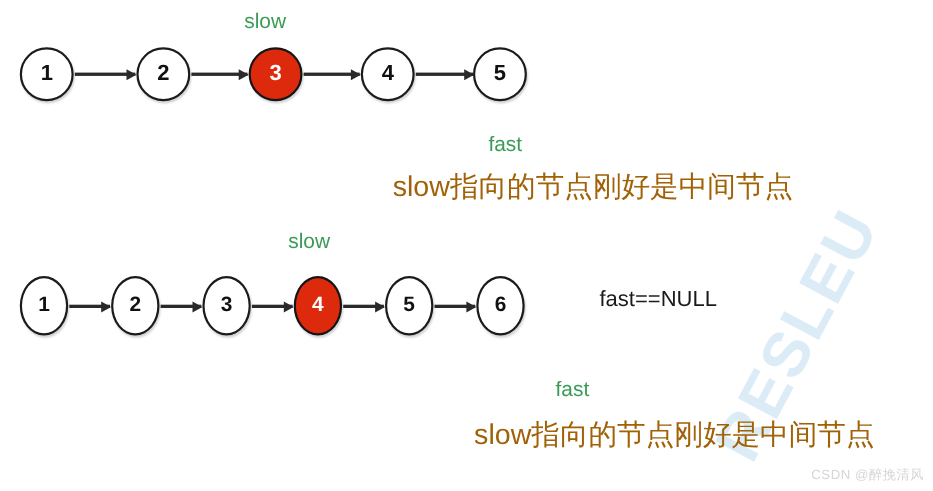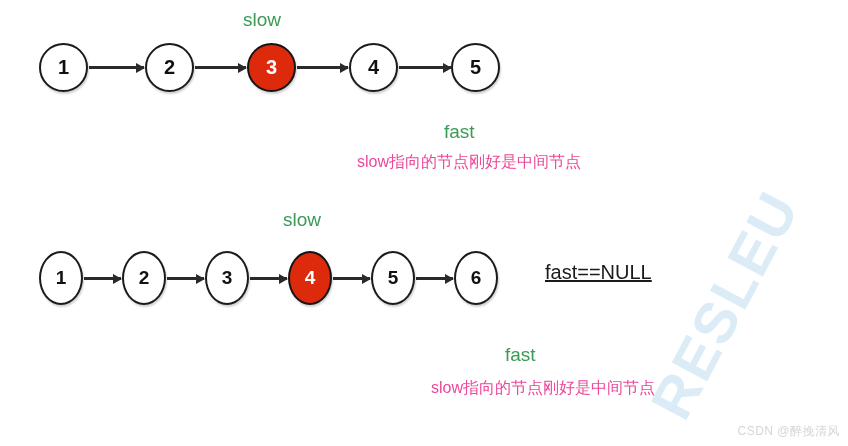--- a/index.html
+++ b/index.html
@@ -43,21 +43,20 @@
     bottom: 6px;
     font-size: 12px;
     color: #d6d6d6;
     letter-spacing: 0.5px;
     white-space: nowrap;
   }
 
   
   .chain {
     position: absolute;
-    margin-left: 21px;
   }
   .node {
     position: absolute;
     box-sizing: border-box;
     border: 2.5px solid #1b1b1b;
     border-radius: 50%;
     background: #ffffff;
     color: #111111;
     font-weight: bold;
     text-align: center;
@@ -97,22 +96,22 @@
     white-space: nowrap;
   }
   .label-mono {
     position: absolute;
     color: #1a1a1a;
     font-size: 20px;
     white-space: nowrap;
   }
   .label-cn {
     position: absolute;
-    color: #ec4899;
-    font-size: 16px;
+    color: #a16207;
+    font-size: 26px;
     white-space: nowrap;
   }
 </style>
 </head>
 <body>
 
 <div id="canvas">
 
   <div class="wm-diagonal">RESLEU</div>
 
@@ -170,21 +169,21 @@
       <span>4</span>
     </div>
     <div class="node" style="left:350px; top:51px; width:44px; height:54px; font-size:19px;">
       <span>5</span>
     </div>
     <div class="node" style="left:433px; top:51px; width:44px; height:54px; font-size:19px;">
       <span>6</span>
     </div>
   </div>
 
-  <div class="label-mono" style="left:545px; top:261px;text-decoration:underline;">fast==NULL</div>
+  <div class="label-mono" style="left:545px; top:261px;">fast==NULL</div>
 
   <div class="label-green" style="left:505px; top:344px;">fast</div>
 
   <div class="label-cn" style="left:431px; top:378px;">slow指向的节点刚好是中间节点</div>
 
   <div class="wm-csdn">CSDN @醉挽清风</div>
 
 </div>
 
 </body></html>

